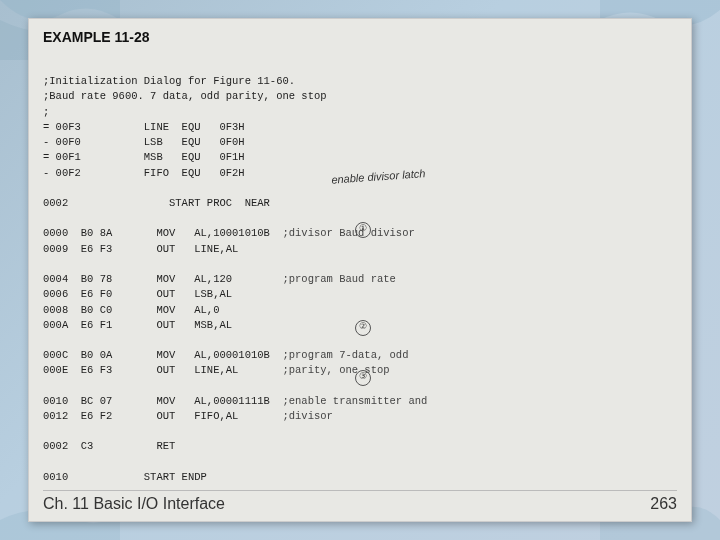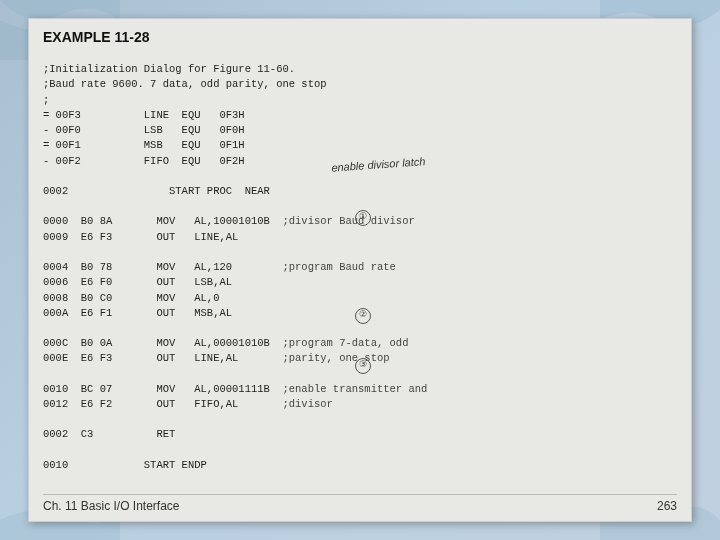--- a/index.html
+++ b/index.html
@@ -40,21 +40,21 @@
       box-shadow: 2px 2px 8px rgba(0,0,0,0.3);
       padding: 10px 14px 8px 14px;
       display: flex;
       flex-direction: column;
     }
 
     .example-title {
       font-family: Arial, sans-serif;
       font-weight: bold;
       font-size: 14px;
-      margin-bottom: 2px;
+      margin-bottom: 14px;
       color: #111;
     }
 
     .code-area {
       flex: 1;
       font-size: 10.5px;
       line-height: 1.45;
       color: #222;
       position: relative;
       white-space: pre;
@@ -84,21 +84,21 @@
       background: transparent;
     }
 
     .footer {
       display: flex;
       justify-content: space-between;
       align-items: center;
       padding-top: 4px;
       border-top: 1px solid #bbb;
       font-family: Arial, sans-serif;
-      font-size: 12px;
+      font-size: 16px;
       color: #333;
     }
 
     .comment-text {
       color: #444;
     }
   </style>
 </head>
 <body>
 

